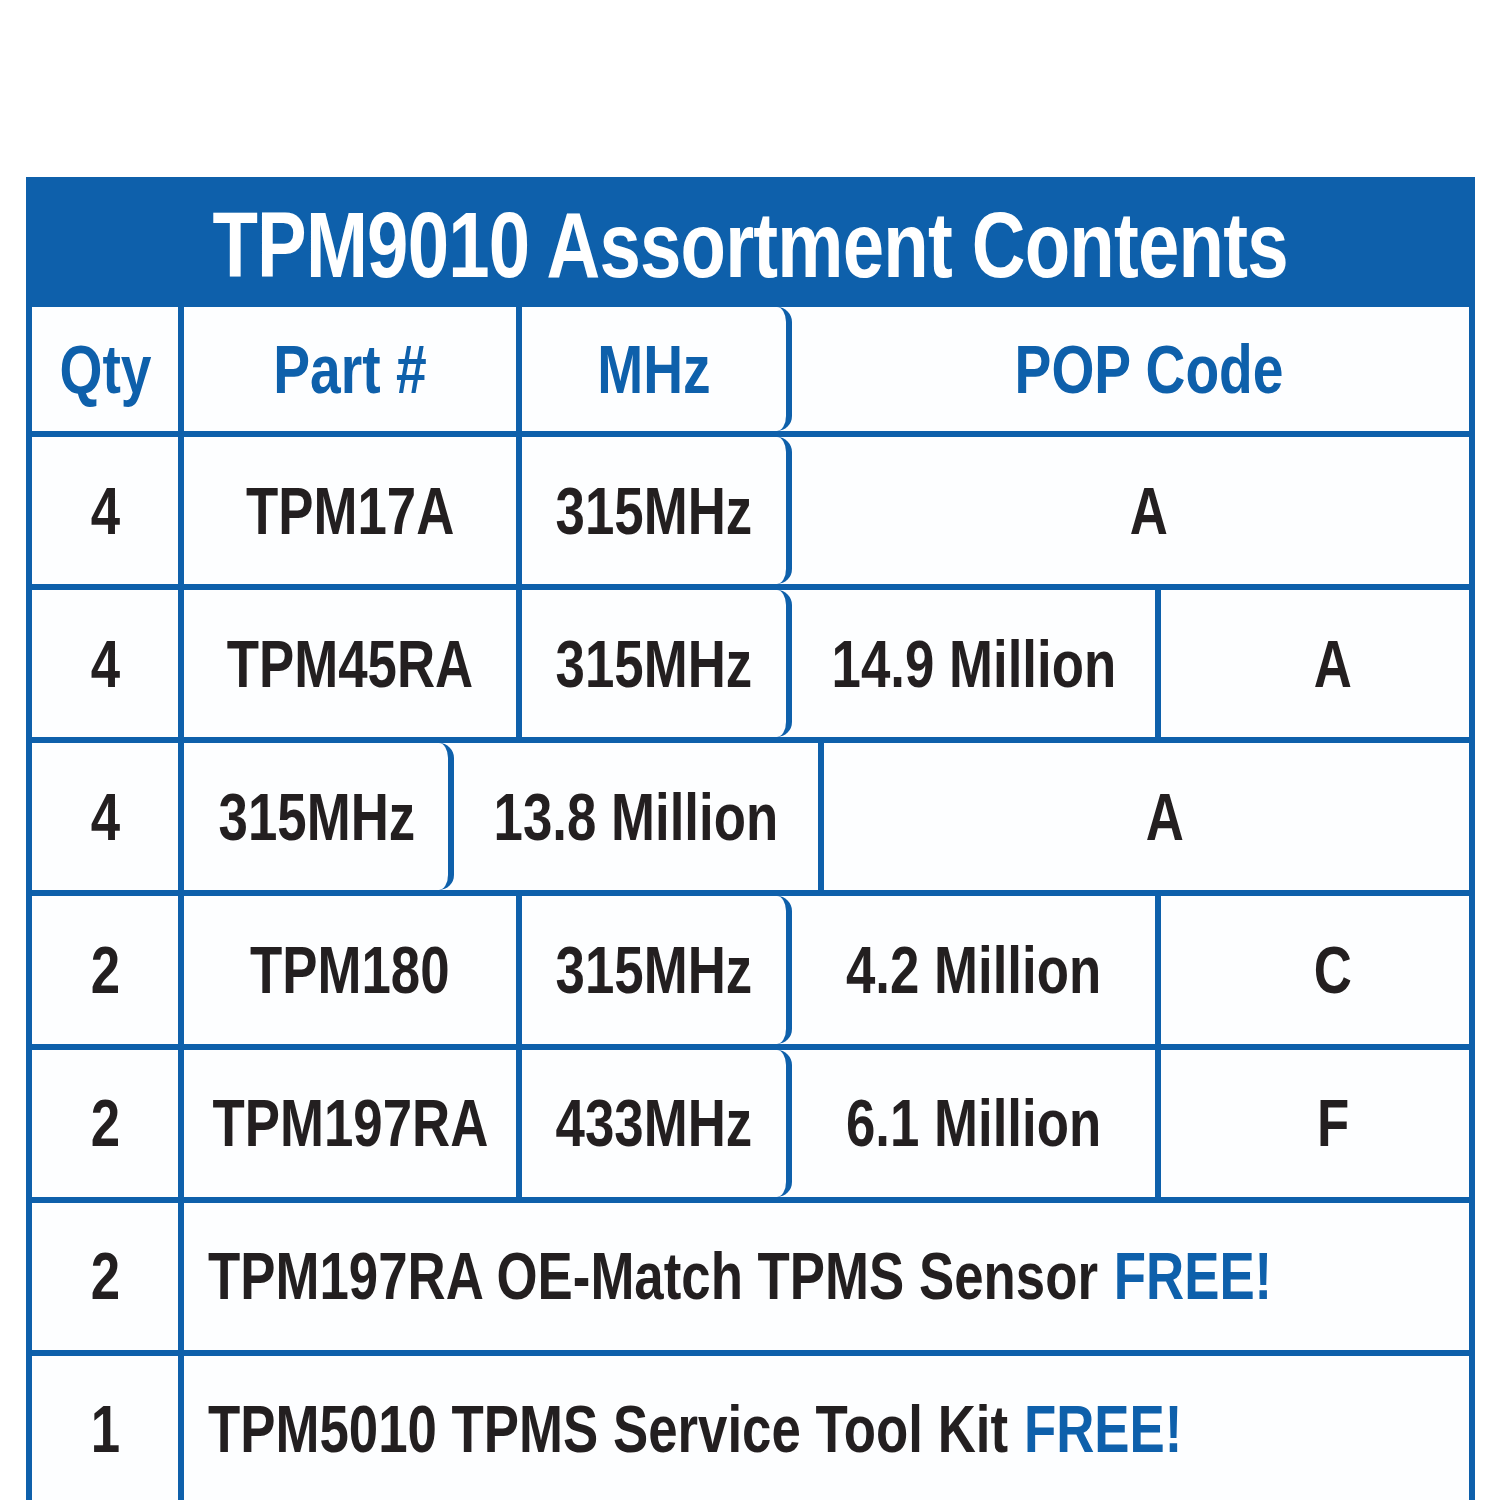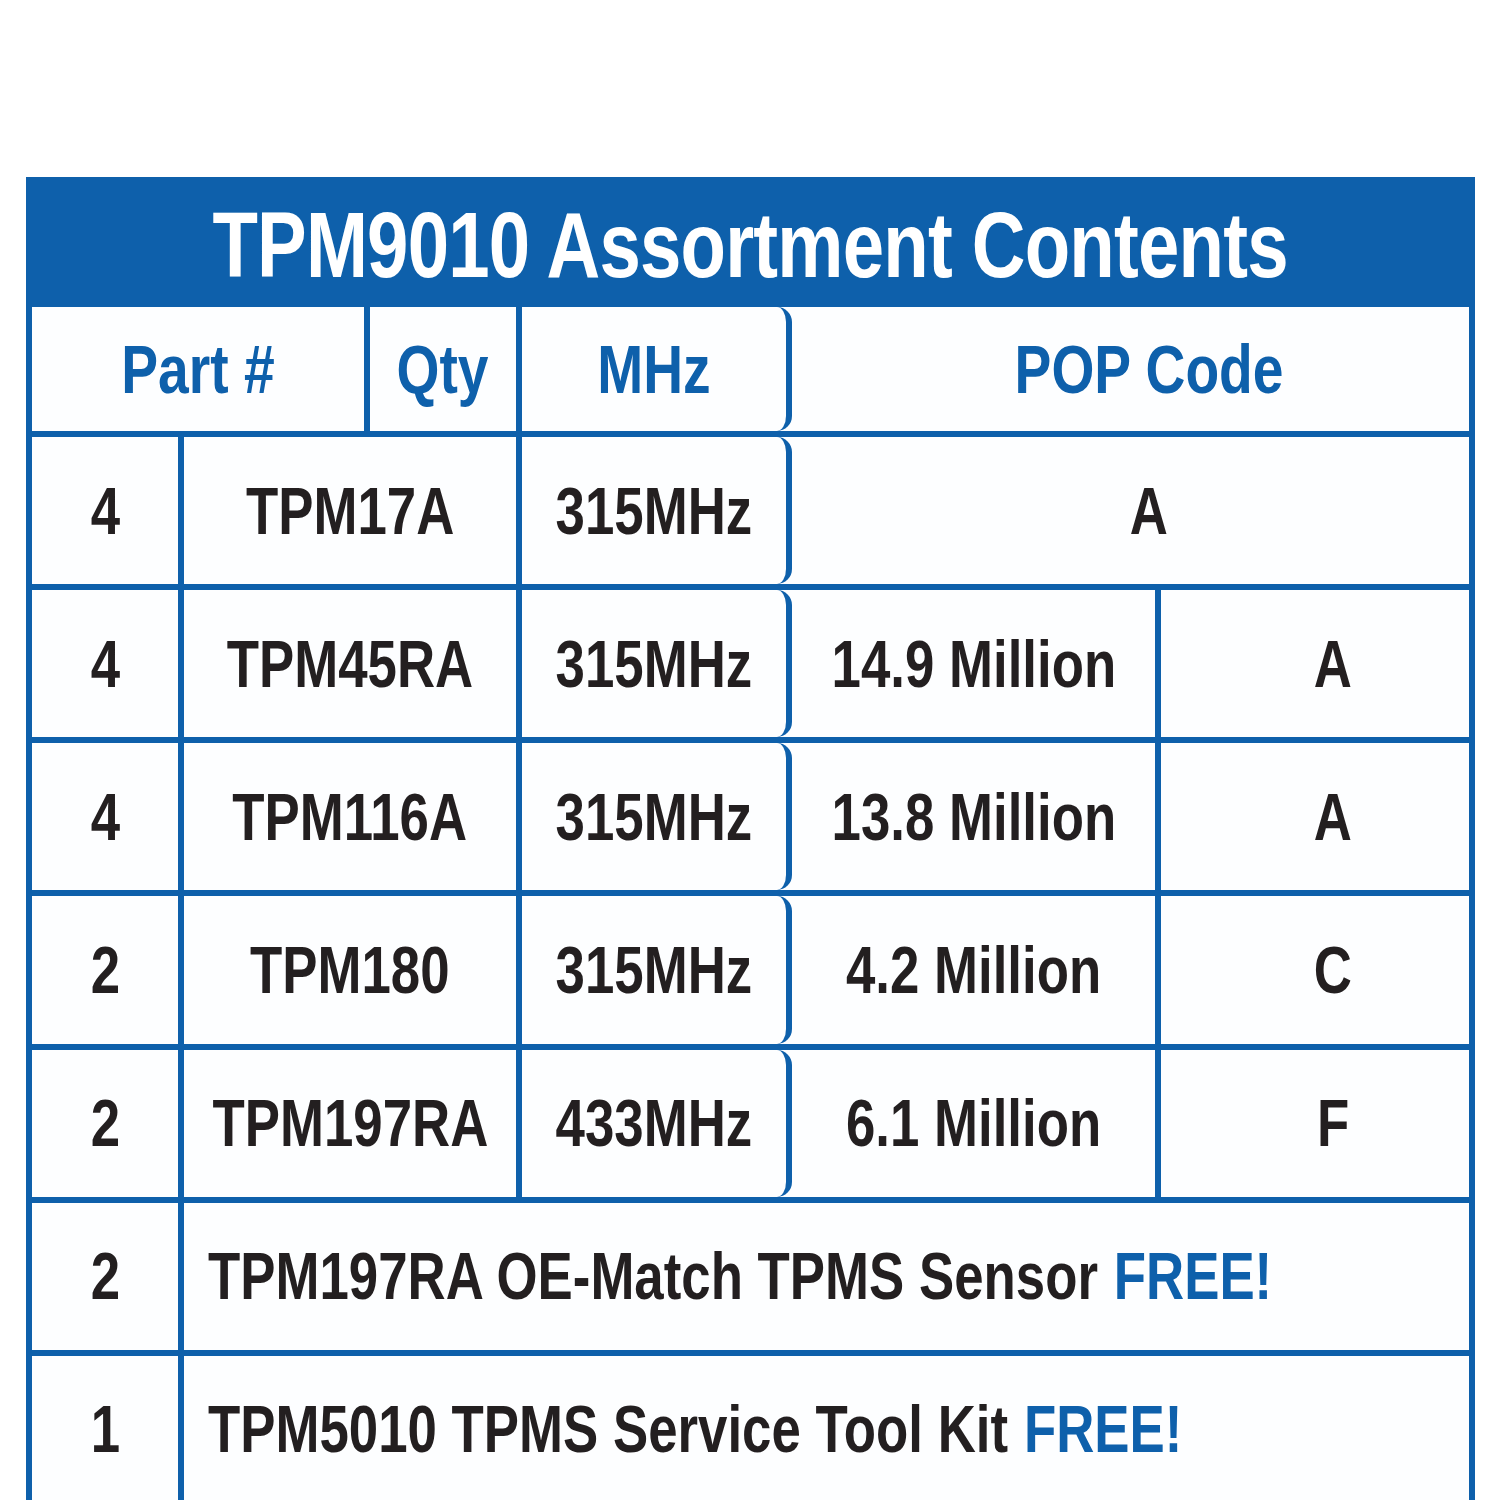--- a/index.html
+++ b/index.html
@@ -47,25 +47,25 @@
 </head>
 <body>
 
 <div class="assort-table">
 
   <div class="title-bar">
     <span class="cx">TPM9010 Assortment Contents</span>
   </div>
 
   <div class="header-row">
+    <div class="cell c-qty">
+        <span class="cx">Qty</span>
+      </div>
     <div class="cell c-part">
         <span class="cx">Part #</span>
-      </div>
-    <div class="cell c-qty">
-        <span class="cx">Qty</span>
       </div>
     <div class="cell c-mhz">
         <span class="cx">MHz</span>
       </div>
     <div class="cell c-pop">
         <span class="cx">POP Code</span>
       </div>
   </div>
 
   <div class="row">
@@ -97,23 +97,20 @@
         <span class="cx">14.9 Million</span>
       </div>
     <div class="cell c-pop">
         <span class="cx">A</span>
       </div>
   </div>
 
   <div class="row">
     <div class="cell c-qty">
         <span class="cx">4</span>
-      </div>
-    <div class="cell c-part">
-        <span class="cx">TPM116A</span>
       </div>
     <div class="cell c-mhz">
         <span class="cx">315MHz</span>
       </div>
     <div class="cell c-vio">
         <span class="cx">13.8 Million</span>
       </div>
     <div class="cell c-pop">
         <span class="cx">A</span>
       </div>

